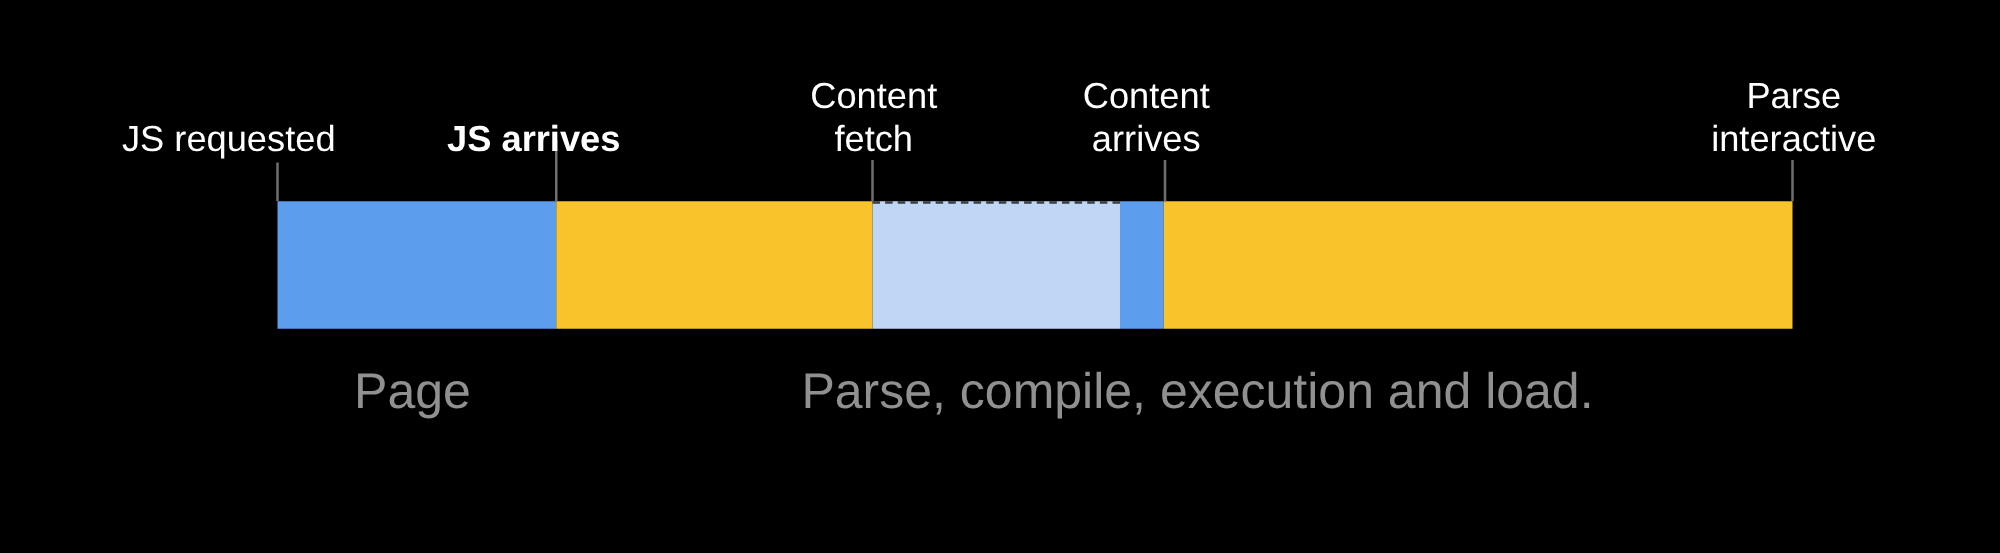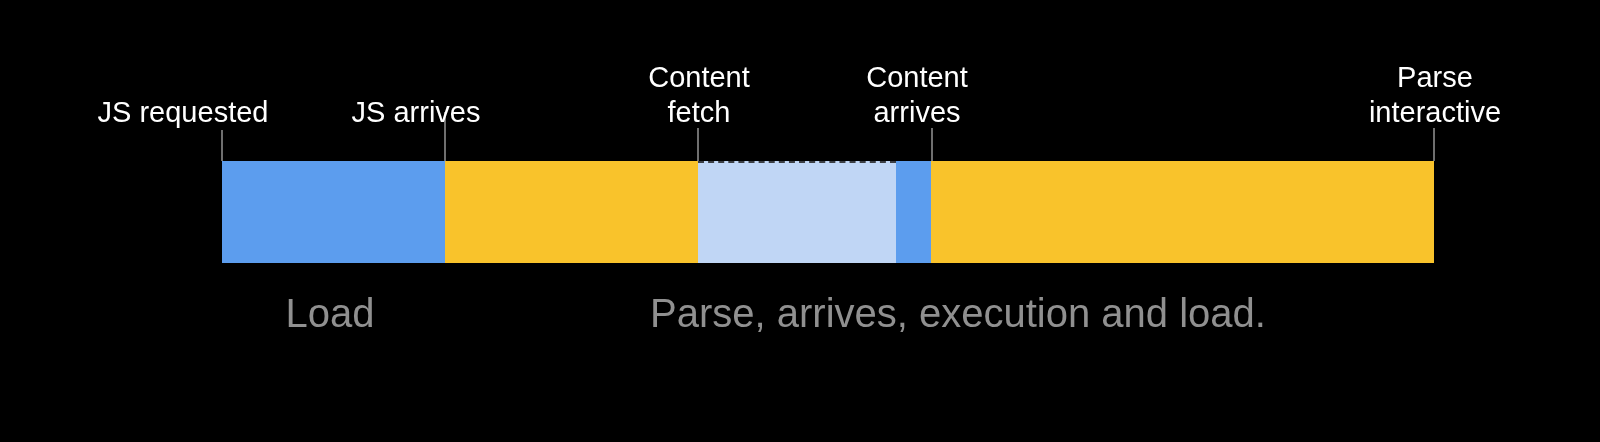--- a/index.html
+++ b/index.html
@@ -66,25 +66,25 @@
     </div>
   <div id="ticks-layer">
       <div class="tick" style="left: 221px; top: 130px; height: 31px;"></div>
       <div class="tick" style="left: 444px; top: 112px; height: 49px;"></div>
       <div class="tick" style="left: 697px; top: 128px; height: 33px;"></div>
       <div class="tick" style="left: 931px; top: 128px; height: 33px;"></div>
       <div class="tick" style="left: 1433px; top: 128px; height: 33px;"></div>
     </div>
   <div id="labels-layer">
       <div class="mlabel" style="left: 183px; text-align: right;">JS requested</div>
-      <div class="mlabel" style="left: 416px;">JS arrives</div>
+      <div class="mlabel" style="left: 427px; font-weight: bold;">JS arrives</div>
       <div class="mlabel two-line" style="left: 699px;">Content
 fetch</div>
       <div class="mlabel two-line" style="left: 917px;">Content
 arrives</div>
       <div class="mlabel two-line" style="left: 1435px;">Parse
 interactive</div>
     </div>
   <div id="captions-layer">
-      <div class="caption" style="left: 330px; top: 291px;">Load</div>
-      <div class="caption" style="left: 958px; top: 291px;">Parse, arrives, execution and load.</div>
+      <div class="caption" style="left: 330px; top: 291px;">Page</div>
+      <div class="caption" style="left: 958px; top: 291px;">Parse, compile, execution and load.</div>
     </div>
 </div>
 
 </body></html>

